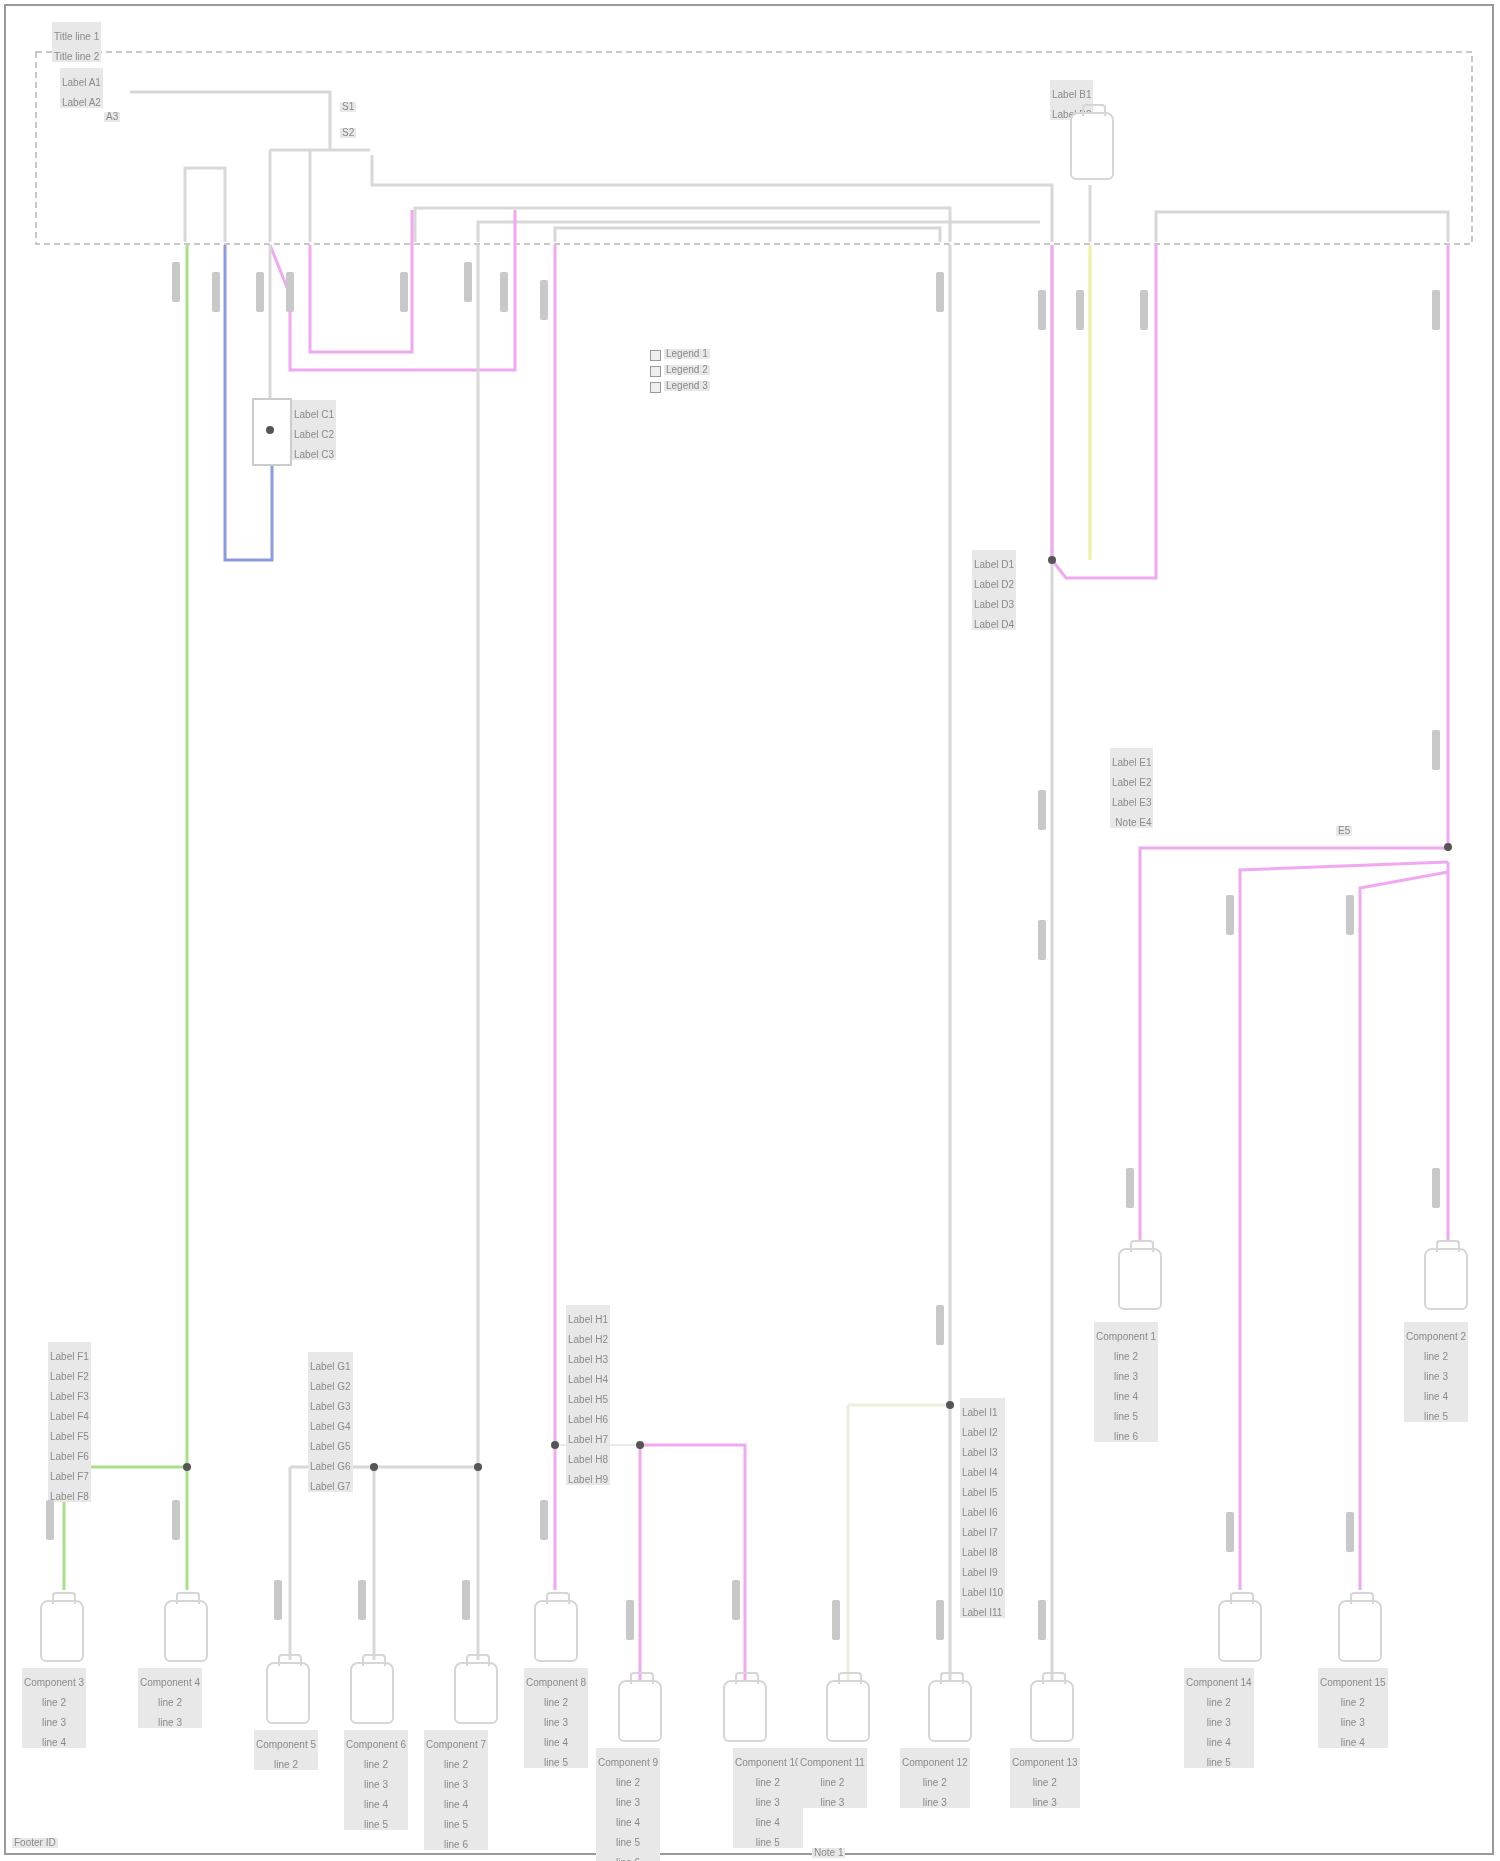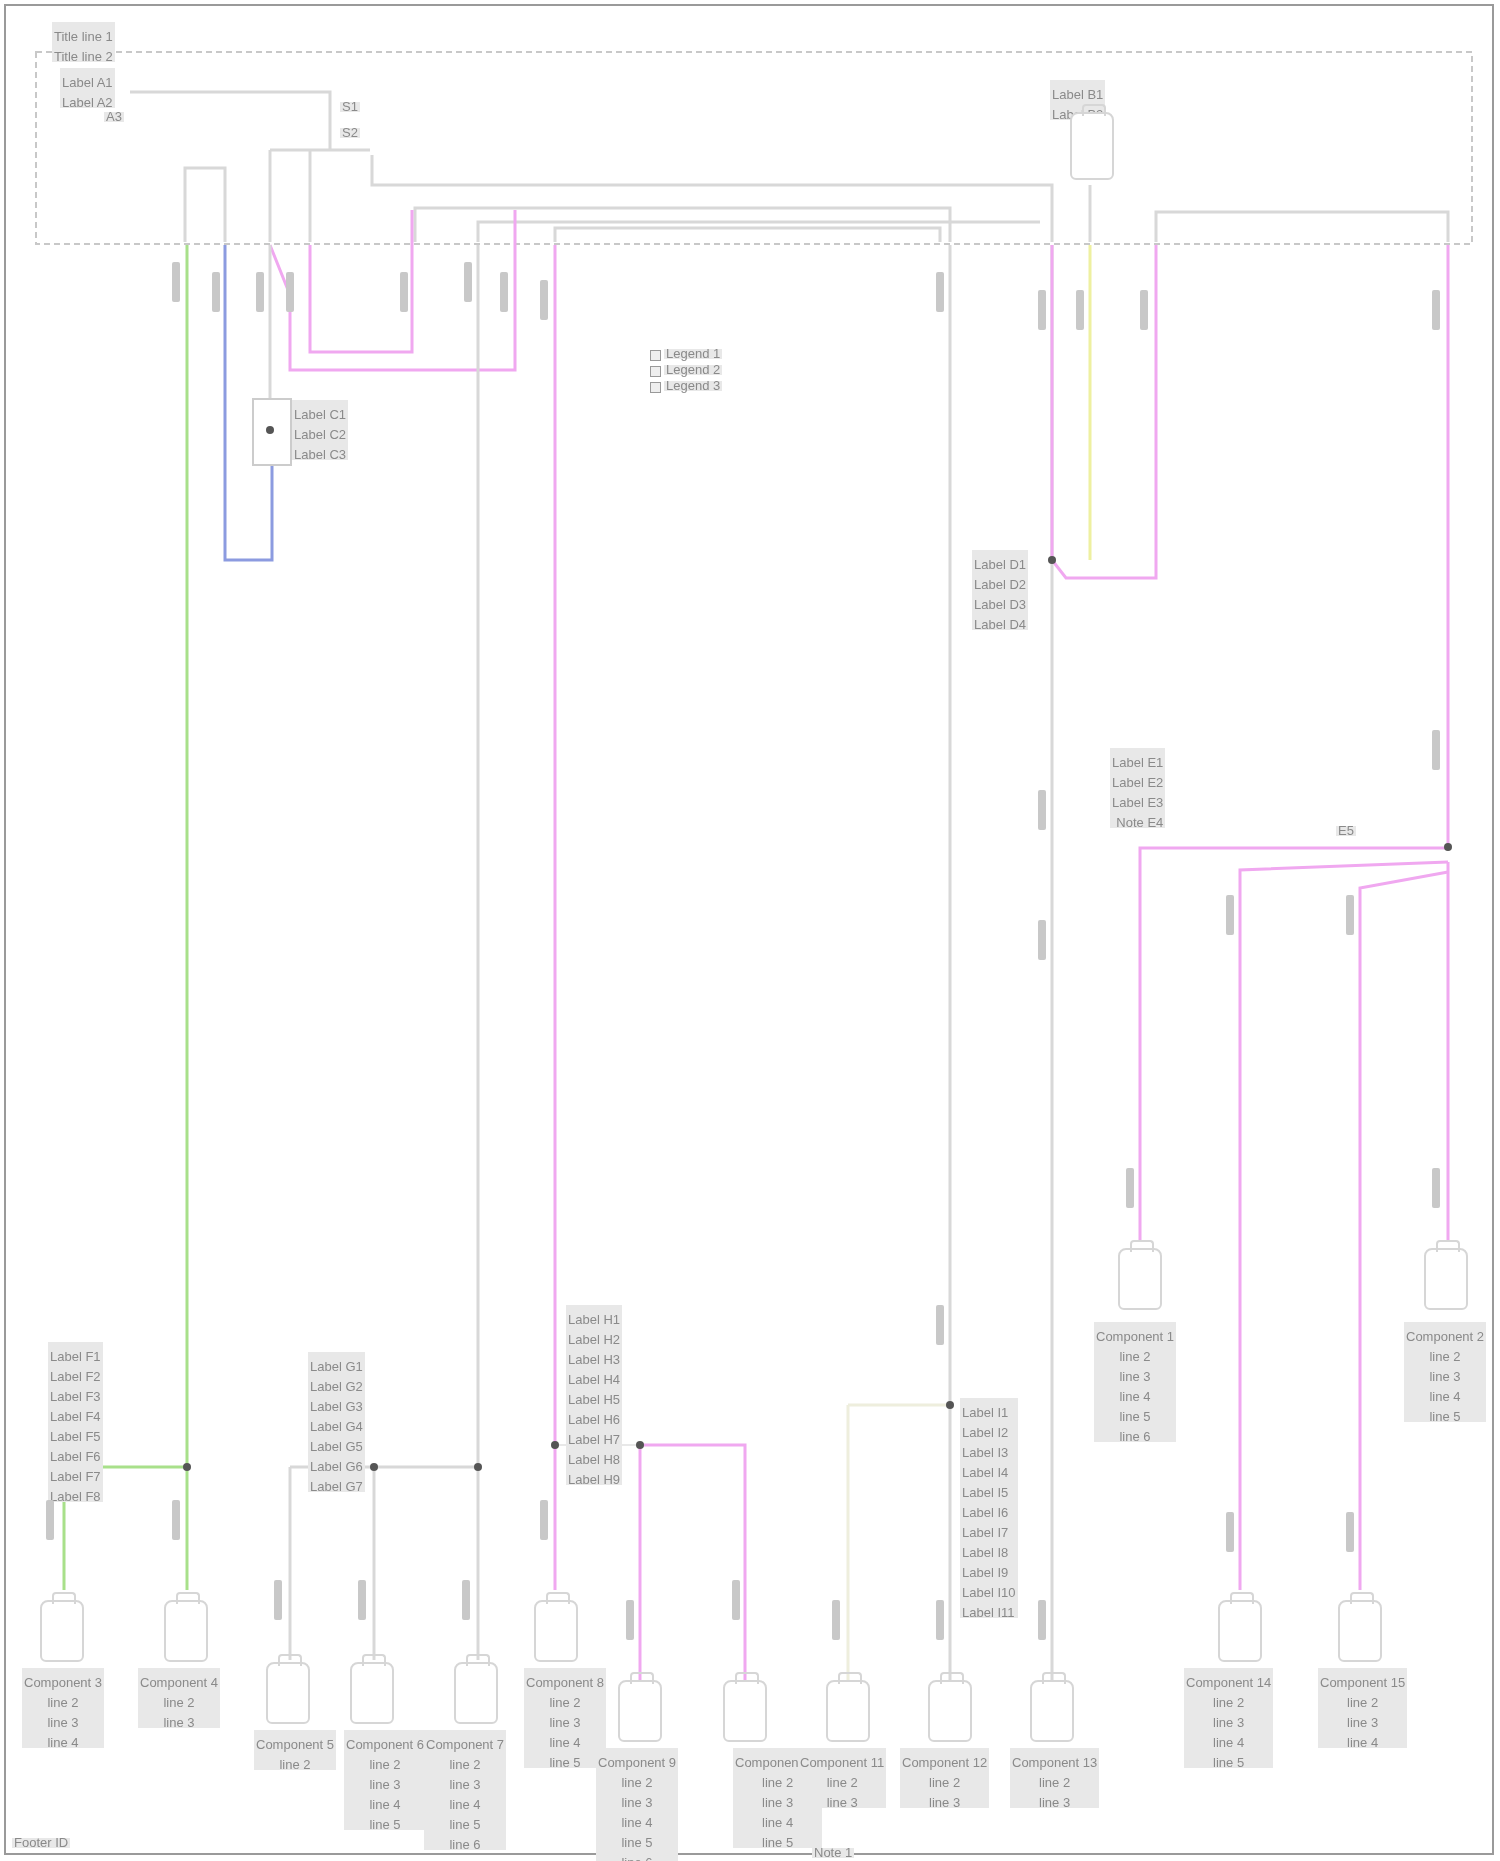--- a/index.html
+++ b/index.html
@@ -1,19 +1,19 @@
 <!DOCTYPE html>
 <html><head>
 <meta charset="utf-8">
 <style>
   html,body{margin:0;padding:0;background:#fff;}
   body{width:1500px;height:1861px;position:relative;font-family:"Liberation Sans",sans-serif;overflow:hidden;}
   .frame{position:absolute;left:4px;top:4px;width:1490px;height:1851px;border:2px solid #9a9a9a;box-sizing:border-box;background:#fff;}
   svg.wires{position:absolute;left:0;top:0;width:1500px;height:1861px;}
-  .lbl{position:absolute;font-size:13px;line-height:10px;color:#8a8a8a;background:#e8e8e8;padding:0 2px;white-space:pre-line;filter:blur(0.6px);}
+  .lbl{position:absolute;font-size:10px;line-height:10px;color:#8a8a8a;background:#e8e8e8;padding:0 2px;white-space:pre-line;filter:blur(0.6px);}
   .lbl.r{text-align:right;}
   .lbl.c{text-align:center;}
   .comp{position:absolute;width:44px;height:62px;border:2px solid #d6d6d6;border-radius:8px 8px 6px 6px;box-sizing:border-box;background:#fff;}
   .comp::before{content:"";position:absolute;left:10px;top:-10px;width:20px;height:10px;border:2px solid #d6d6d6;border-bottom:none;border-radius:4px 4px 0 0;}
   .wl{position:absolute;width:8px;height:40px;background:#c8c8c8;border-radius:2px;filter:blur(0.6px);}
   .dot{position:absolute;width:8px;height:8px;border-radius:50%;background:#555;}
   .legend-box{position:absolute;width:9px;height:9px;border:1px solid #999;background:#eee;}
 </style>
 </head>
 <body>

